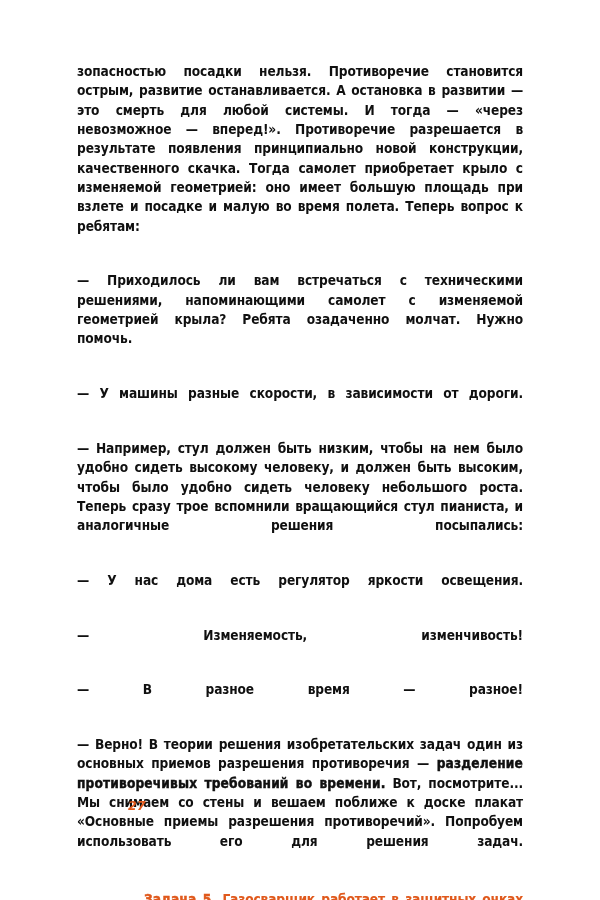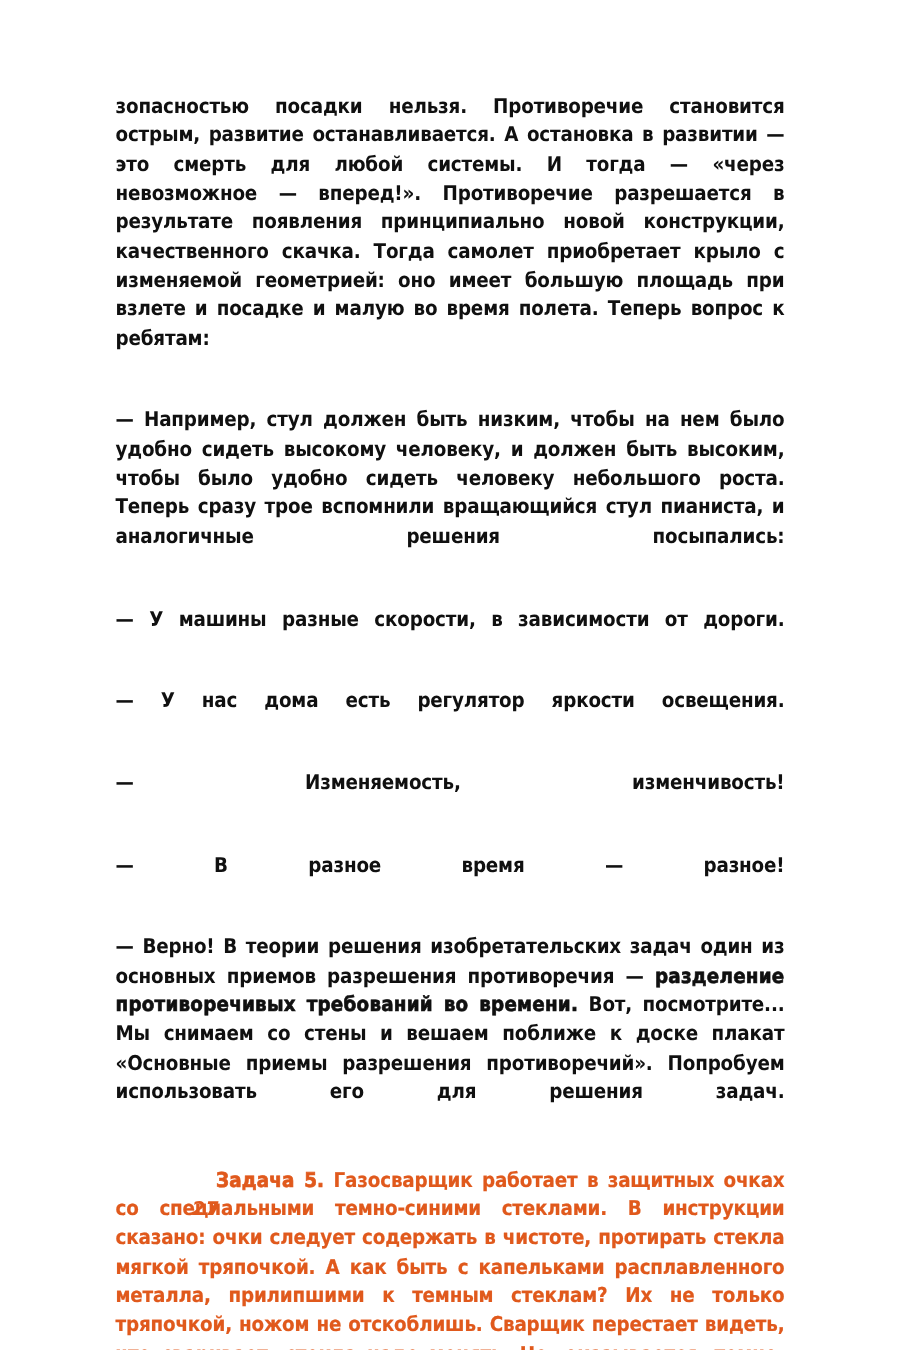--- a/index.html
+++ b/index.html
@@ -98,24 +98,25 @@
 </style>
 </head>
 <body>
 
 <div id="page">
 
   <div id="text-column">
 
     <p class="para body">зопасностью посадки нельзя. Противоречие становится острым, развитие останавливается. А остановка в развитии — это смерть для любой системы. И тогда — «через невозможное — вперед!». Противоречие разрешается в результате появления принципиально новой конструкции, качественного скачка. Тогда самолет приобретает крыло с изменяемой геометрией: оно имеет большую площадь при взлете и посадке и малую во время полета. Теперь вопрос к ребятам:</p>
 
+    <p class="para body">— Приходилось ли вам встречаться с техническими решениями, напоминающими самолет с изменяемой геометрией крыла? Ребята озадаченно молчат. Нужно помочь.</p>
+
+    <p class="para body">— У машины разные скорости, в зависимости от дороги.</p>
 
     <p class="para body">— Например, стул должен быть низким, чтобы на нем было удобно сидеть высокому человеку, и должен быть высоким, чтобы было удобно сидеть человеку небольшого роста. Теперь сразу трое вспомнили вращающийся стул пианиста, и аналогичные решения посыпались:</p>
-
-    <p class="para body">— У машины разные скорости, в зависимости от дороги.</p>
 
     <p class="para body">— У нас дома есть регулятор яркости освещения.</p>
 
 
 
     <p class="para body">— Изменяемость, изменчивость!</p>
 
     <p class="para body">— В разное время — разное!</p>
 
     <p class="para body"><span>— Верно! В теории решения изобретательских задач один из основных приемов разрешения противоречия — </span><span class="heavy">разделение противоречивых требований во времени.</span><span> Вот, посмотрите... Мы снимаем со стены и вешаем поближе к доске плакат «Основные приемы разрешения противоречий». Попробуем использовать его для решения задач.</span></p>

